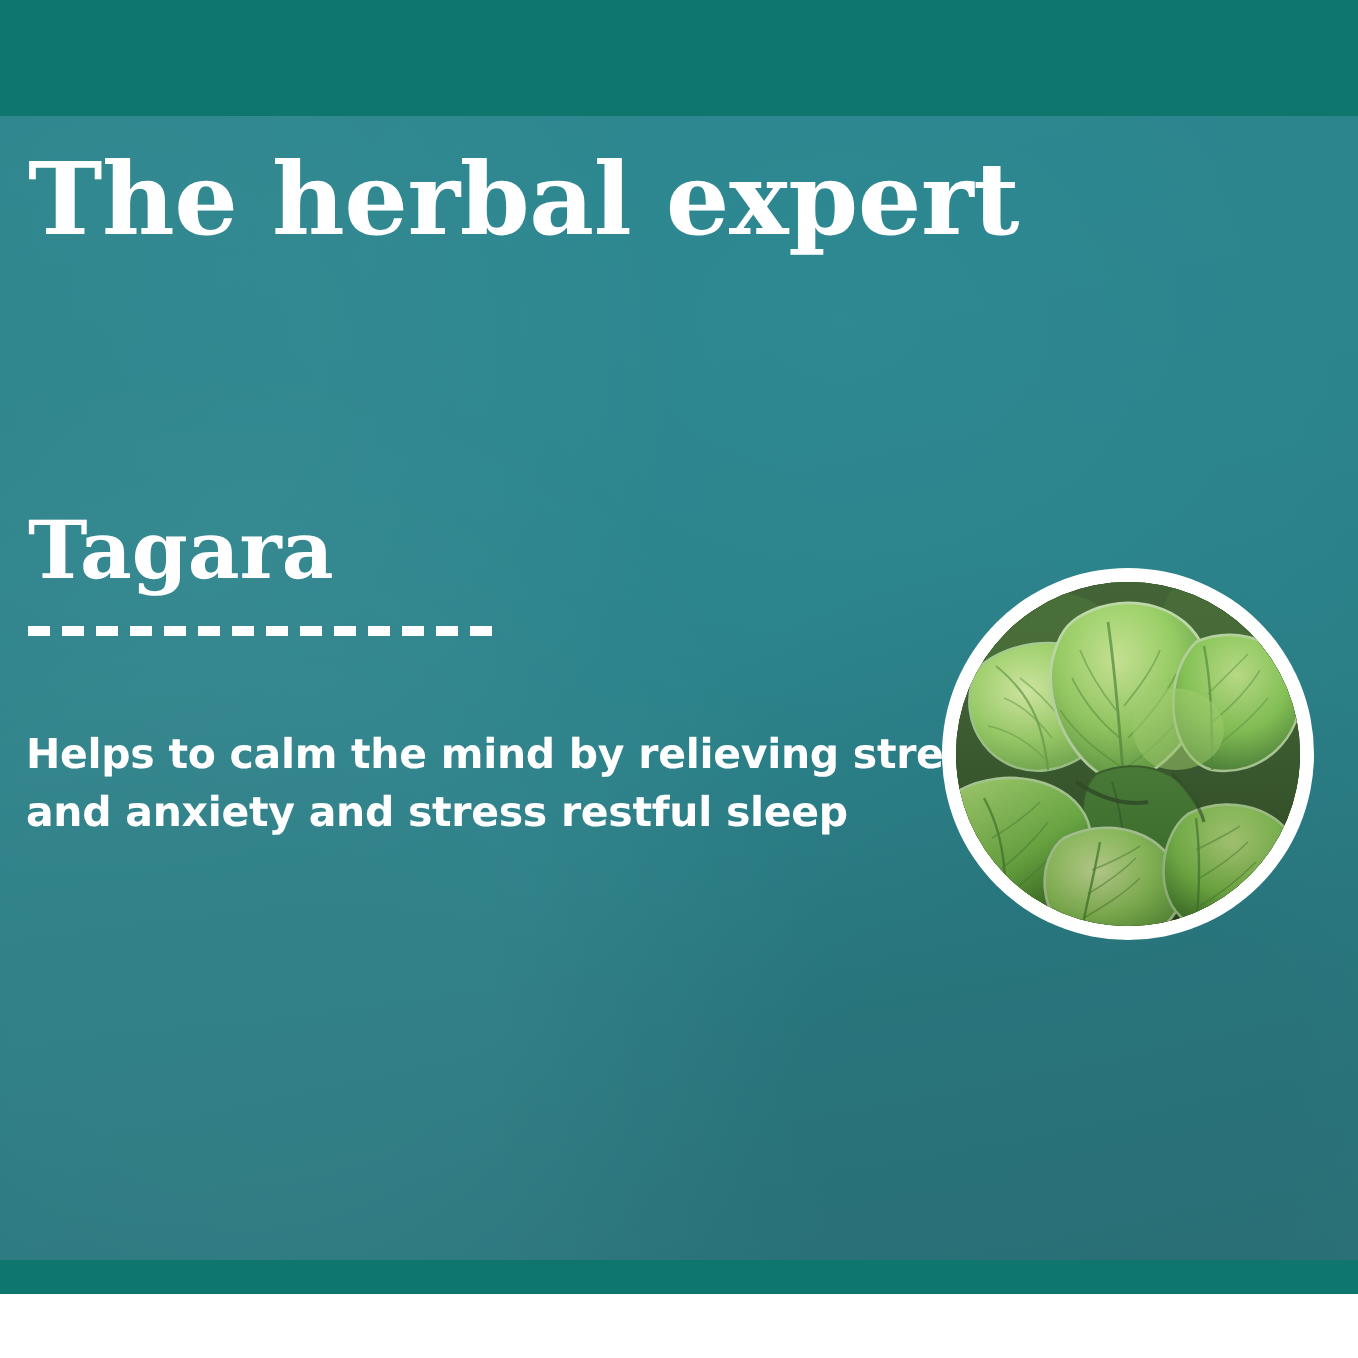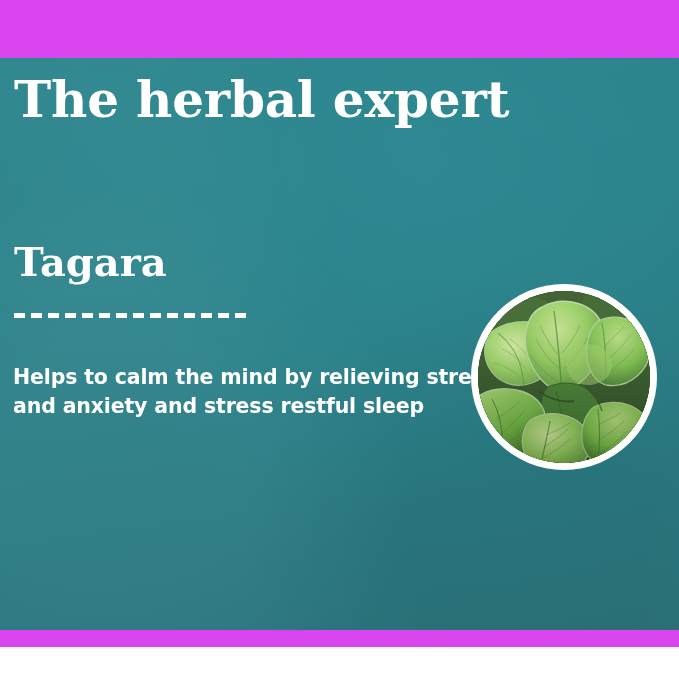--- a/index.html
+++ b/index.html
@@ -11,21 +11,21 @@
     height: 679px;
     background: #ffffff;
     font-family: "Liberation Sans", sans-serif;
     overflow: hidden;
   }
 
   #canvas {
     position: relative;
     width: 679px;
     height: 647px;
-    background: #d946ef;
+    background: #0f766e;
   }
 
   
   .teal-panel {
     position: absolute;
     left: 0;
     top: 58px;
     width: 679px;
     height: 572px;
     background:
@@ -56,21 +56,21 @@
     line-height: 1.12;
     letter-spacing: -0.2px;
     color: #ffffff;
     white-space: nowrap;
   }
 
   
   .herb-name {
     position: absolute;
     left: 14px;
-    top: 240px;
+    top: 254px;
     font-family: "DejaVu Serif", "Liberation Serif", serif;
     font-weight: 700;
     font-size: 40px;
     line-height: 1.1;
     letter-spacing: 0px;
     color: #ffffff;
     white-space: nowrap;
   }
 
   

